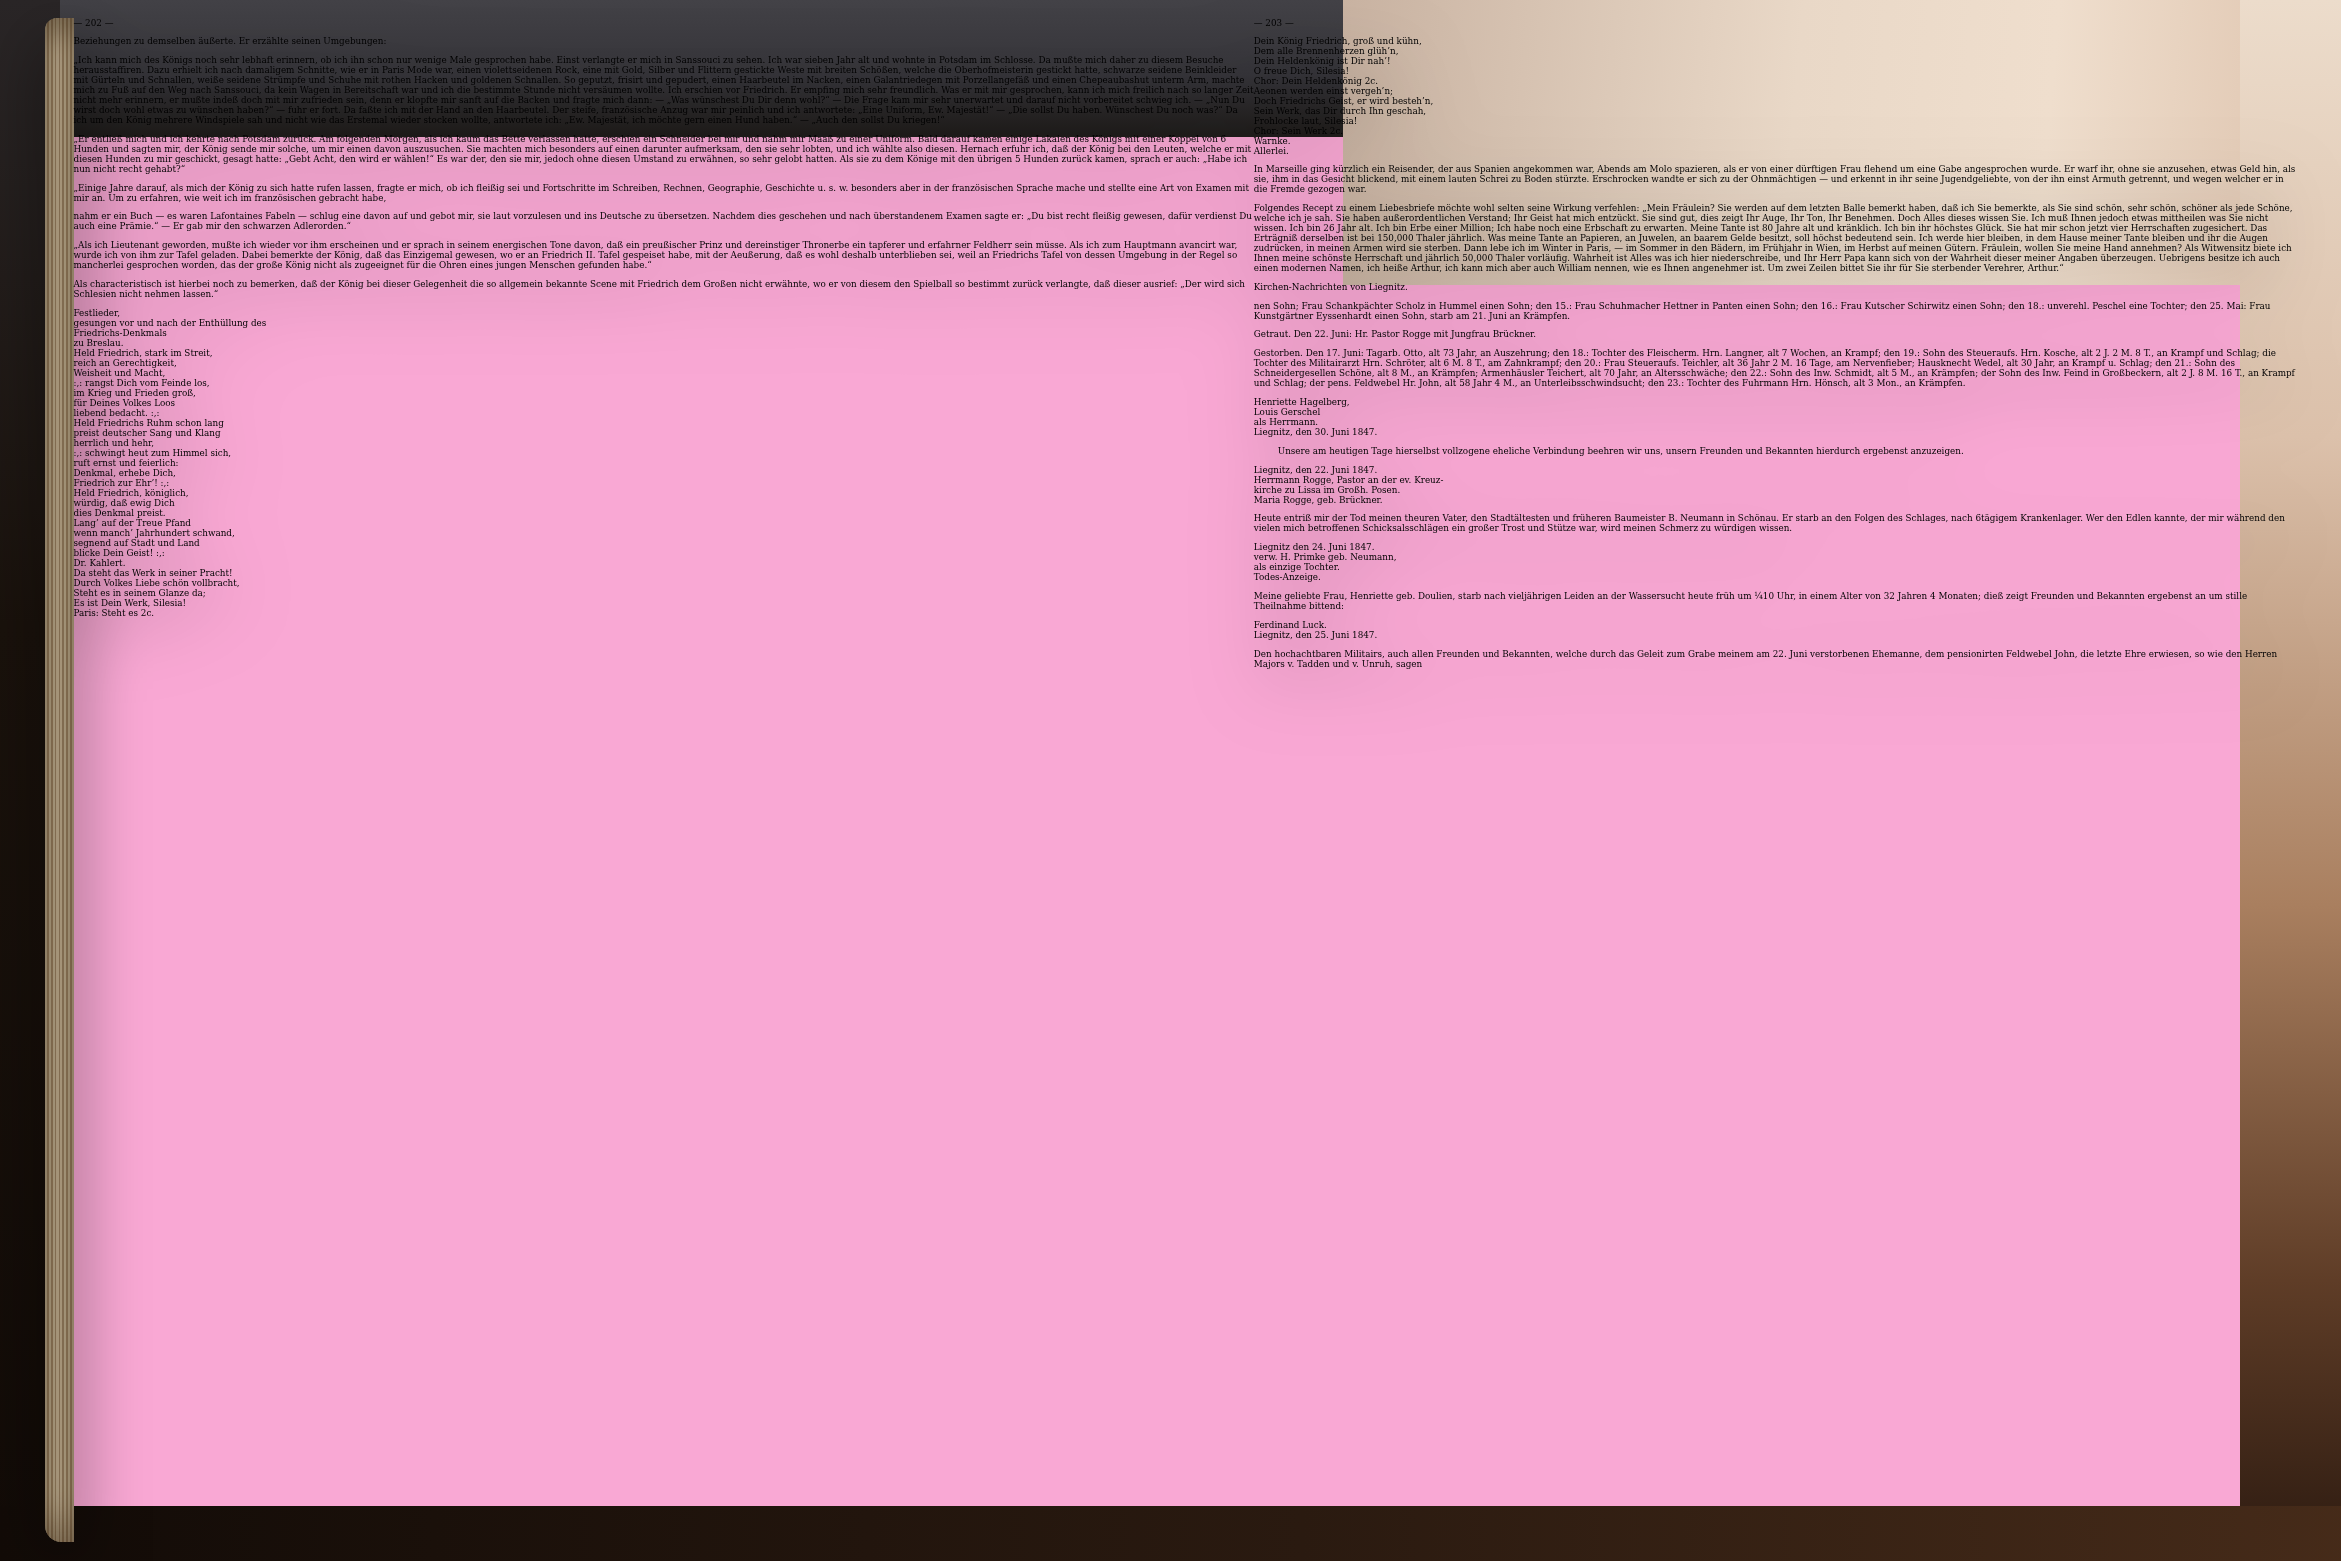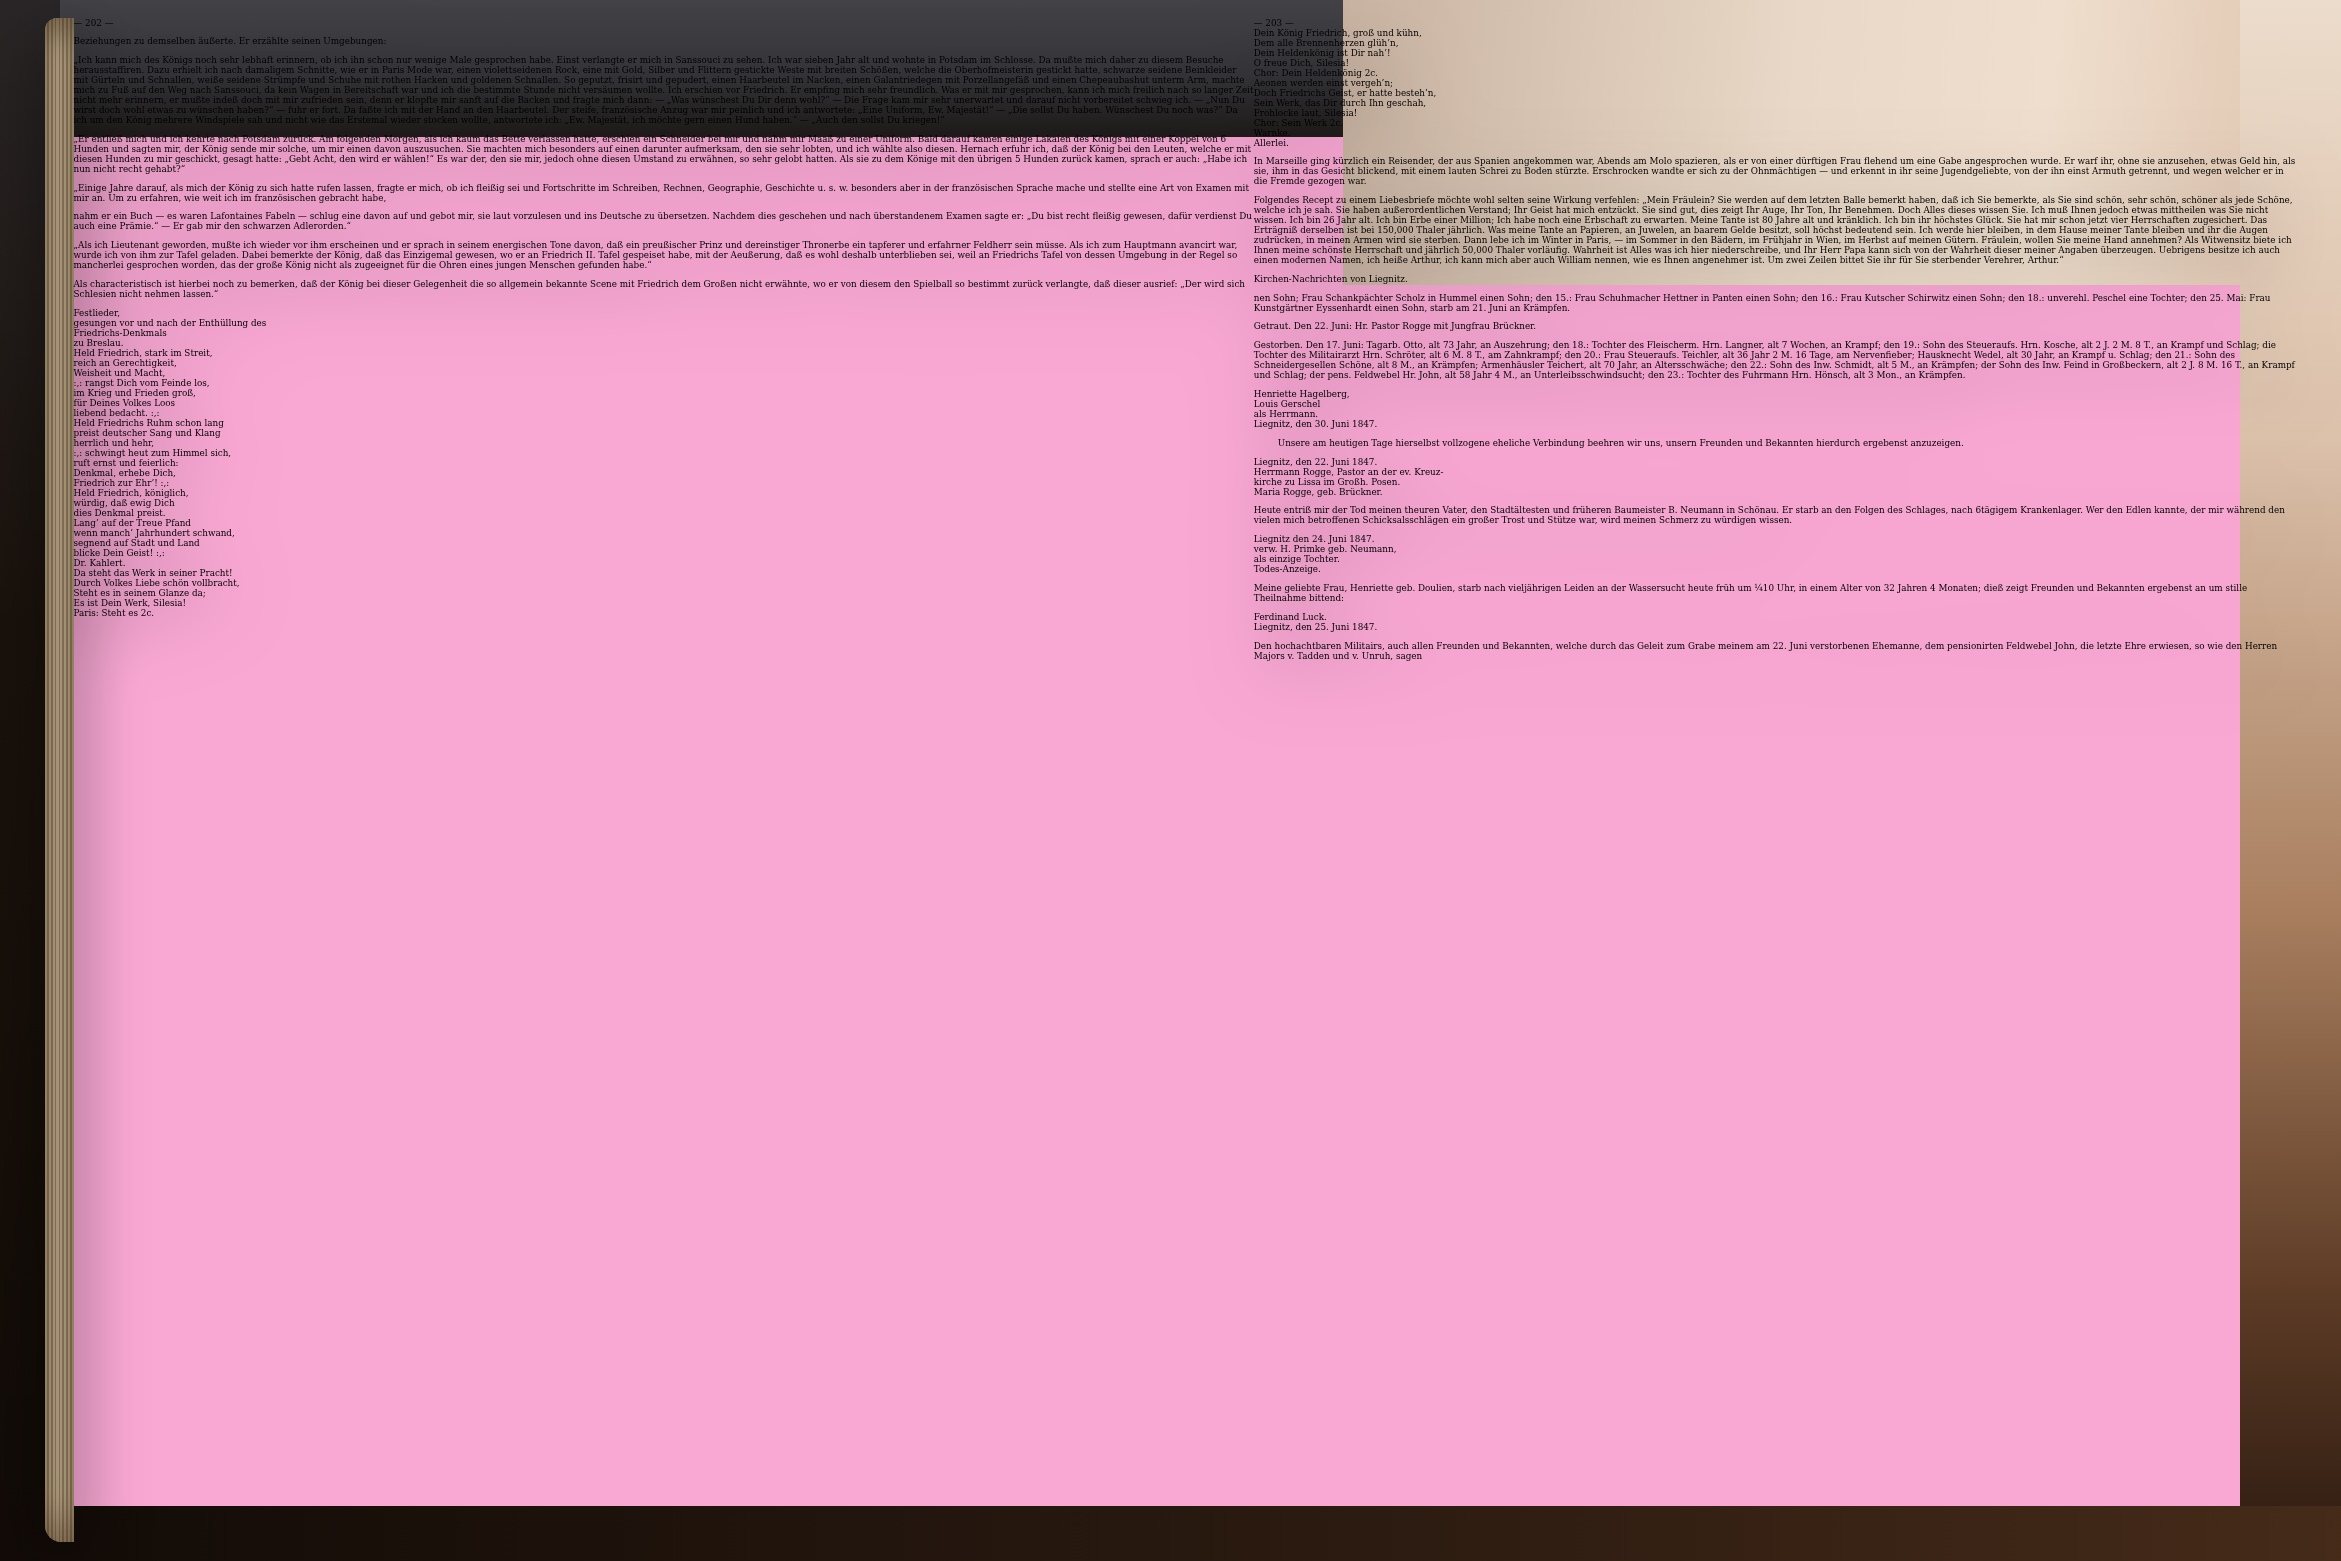--- a/index.html
+++ b/index.html
@@ -195,31 +195,31 @@
           <div class="chor-line">Paris:   Steht es 2c.</div>
         </div>
       </div>
     </div>
 
     <div class="page page-right">
       <div class="page-inner rot-right">
         <div class="pagenum pn-right">— 203 —</div>
 
         <div class="col col3">
-          <div class="stanza" style="margin-top:0">
+          <div class="stanza" style="margin-top:8px">
             <div class="pl">Dein König Friedrich, groß und kühn,</div>
             <div class="pl">Dem alle Brennenherzen glüh’n,</div>
             <div class="pl i2">Dein Heldenkönig ist Dir nah’!</div>
             <div class="pl i2">O freue Dich, Silesia!</div>
           </div>
           <div class="chor-line">Chor:   Dein Heldenkönig 2c.</div>
 
           <div class="stanza">
             <div class="pl">Aeonen werden einst vergeh’n;</div>
-            <div class="pl">Doch Friedrichs Geist, er hatte besteh’n,</div>
+            <div class="pl">Doch Friedrichs Geist, er wird besteh’n,</div>
             <div class="pl i2">Sein Werk, das Dir durch Ihn geschah,</div>
             <div class="pl i2">Frohlocke laut, Silesia!</div>
           </div>
           <div class="chor-line">Chor:   Sein Werk 2c.</div>
           <div class="sig">Warnke.</div>
 
           <div class="rule"></div>
           <div class="h-allerlei">Allerlei.</div>
           <p class="noindent">In Marseille ging kürzlich ein Reisender, der aus Spanien angekommen war, Abends am Molo spazieren, als er von einer dürftigen Frau flehend um eine Gabe angesprochen wurde. Er warf ihr, ohne sie anzusehen, etwas Geld hin, als sie, ihm in das Gesicht blickend, mit einem lauten Schrei zu Boden stürzte. Erschrocken wandte er sich zu der Ohnmächtigen — und erkennt in ihr seine Jugendgeliebte, von der ihn einst Armuth getrennt, und wegen welcher er in die Fremde gezogen war.</p>
           <p>Folgendes Recept zu einem Liebesbriefe möchte wohl selten seine Wirkung verfehlen: „Mein Fräulein? Sie werden auf dem letzten Balle bemerkt haben, daß ich Sie bemerkte, als Sie sind schön, sehr schön, schöner als jede Schöne, welche ich je sah. Sie haben außerordentlichen Verstand; Ihr Geist hat mich entzückt. Sie sind gut, dies zeigt Ihr Auge, Ihr Ton, Ihr Benehmen. Doch Alles dieses wissen Sie. Ich muß Ihnen jedoch etwas mittheilen was Sie nicht wissen. Ich bin 26 Jahr alt. Ich bin Erbe einer Million; Ich habe noch eine Erbschaft zu erwarten. Meine Tante ist 80 Jahre alt und kränklich. Ich bin ihr höchstes Glück. Sie hat mir schon jetzt vier Herrschaften zugesichert. Das Erträgniß derselben ist bei 150,000 Thaler jährlich. Was meine Tante an Papieren, an Juwelen, an baarem Gelde besitzt, soll höchst bedeutend sein. Ich werde hier bleiben, in dem Hause meiner Tante bleiben und ihr die Augen zudrücken, in meinen Armen wird sie sterben. Dann lebe ich im Winter in Paris, — im Sommer in den Bädern, im Frühjahr in Wien, im Herbst auf meinen Gütern. Fräulein, wollen Sie meine Hand annehmen? Als Witwensitz biete ich Ihnen meine schönste Herrschaft und jährlich 50,000 Thaler vorläufig. Wahrheit ist Alles was ich hier niederschreibe, und Ihr Herr Papa kann sich von der Wahrheit dieser meiner Angaben überzeugen. Uebrigens besitze ich auch einen modernen Namen, ich heiße Arthur, ich kann mich aber auch William nennen, wie es Ihnen angenehmer ist. Um zwei Zeilen bittet Sie ihr für Sie sterbender Verehrer, Arthur.“</p>

